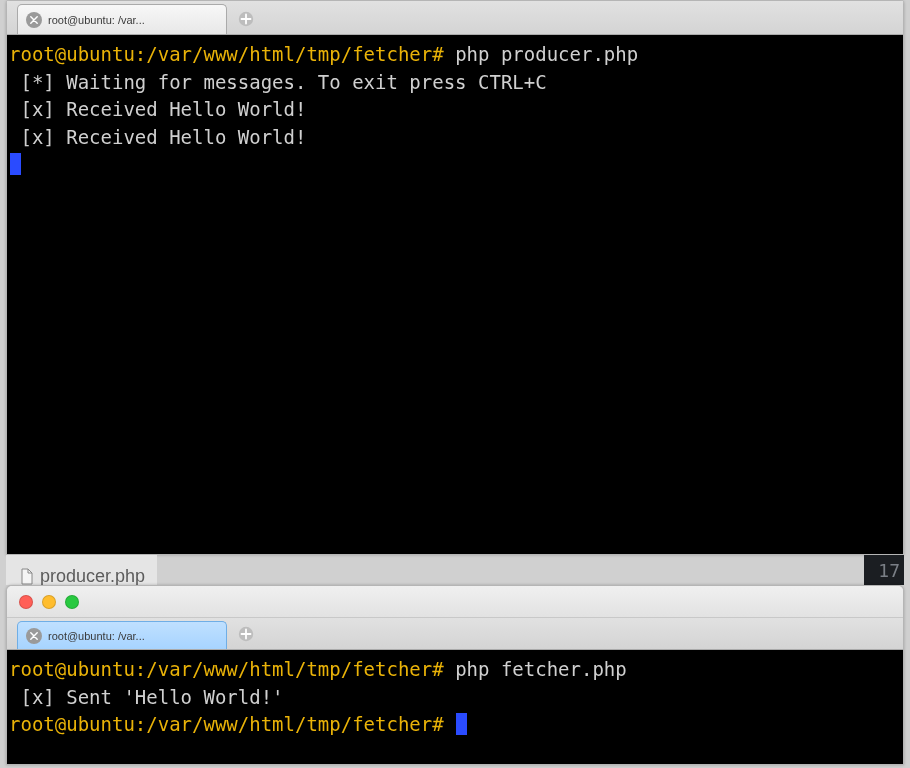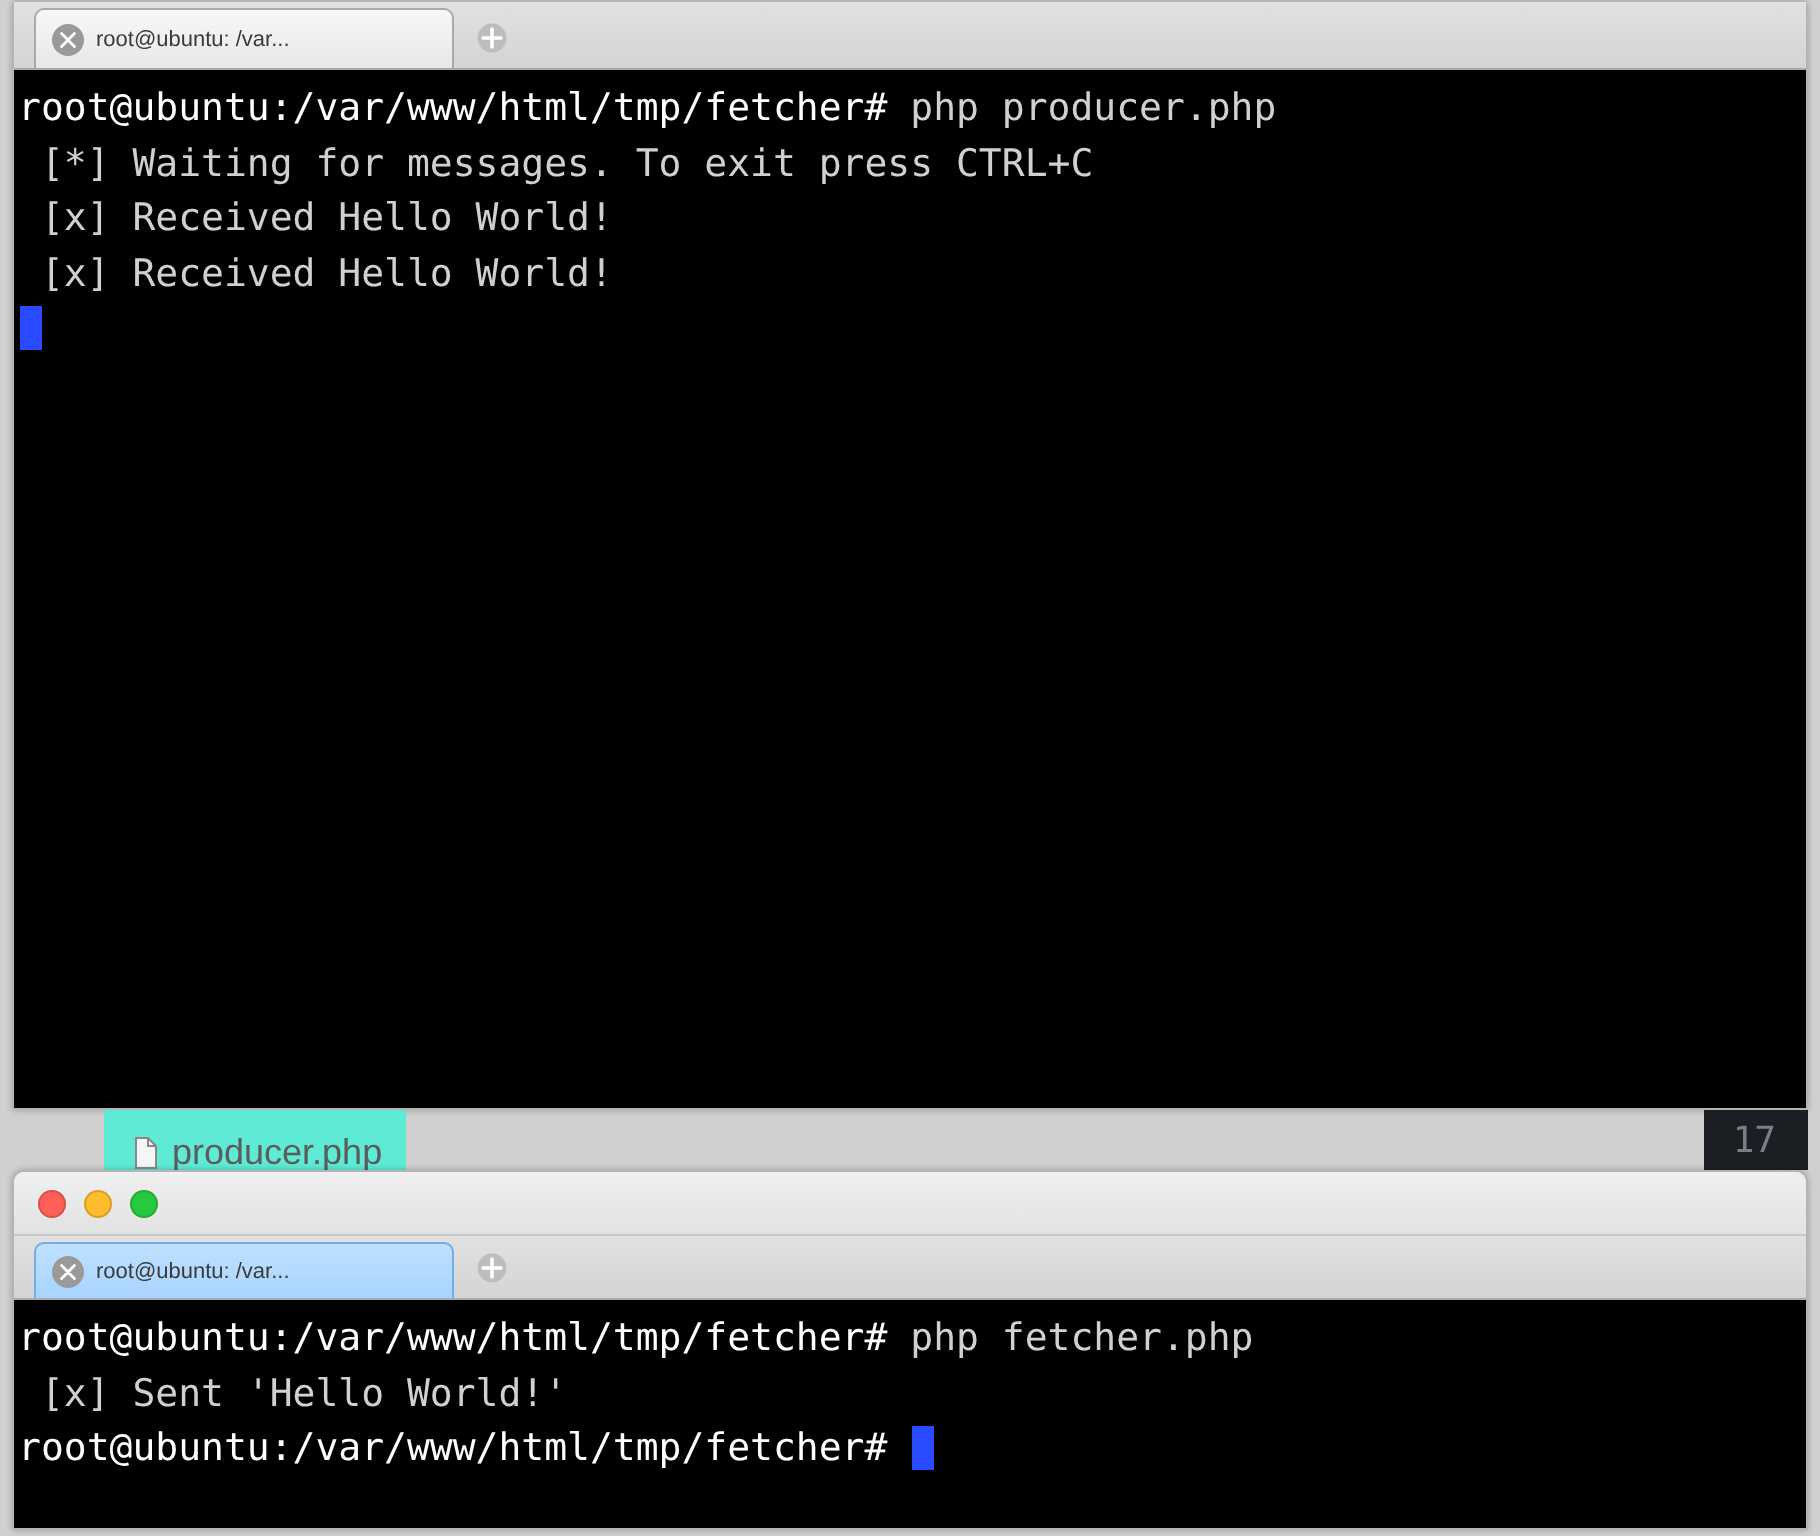--- a/index.html
+++ b/index.html
@@ -74,21 +74,21 @@
   .terminal {
     background: #000;
     color: #d0d0d0;
     font-size: 19px;
     line-height: 1.45;
     padding: 6px 2px;
     white-space: pre;
     height: calc(100% - 34px);
     overflow: hidden;
   }
-  .prompt { color: #ffffff; }
+  .prompt { color: #eab308; }
   .cursor {
     display: inline-block;
     width: 11px; height: 22px;
     background: #2a4bff;
     vertical-align: text-bottom;
     margin-left: 1px;
   }
 
   
   .editor-strip {
@@ -102,32 +102,31 @@
     font-family: "Helvetica Neue", Arial, sans-serif;
   }
   .editor-tab {
     display: flex;
     align-items: center;
     gap: 6px;
     padding: 12px 12px 0 14px;
     height: 100%;
     color: #5c5c5c;
     font-size: 18px;
-    background: #5eead4;
-    margin-left: 46px;
+    background: #e5e5e5;
   }
   .editor-tab svg { width: 14px; height: 17px; stroke:#777; fill:#fff; }
   .editor-spacer { flex: 1; background: #ececec; }
   .editor-right {
     background: #1b1e22;
     color: #9aa0a6;
     height: 100%;
     display: flex;
     align-items: center;
-    padding: 0 16px 0 14px;
+    padding: 0 4px 0 14px;
     font-family: "Menlo", monospace;
     font-size: 18px;
     gap: 18px;
   }
   .editor-right .lineno { color: #7a7f86; }
   .editor-right .code { color: #bdbdbd; }
   .editor-right .var  { color: #cfcfcf; }
   .editor-right .arrow{ color: #cfcfcf; }
   .editor-right .method { color: #46c1d0; }
 

